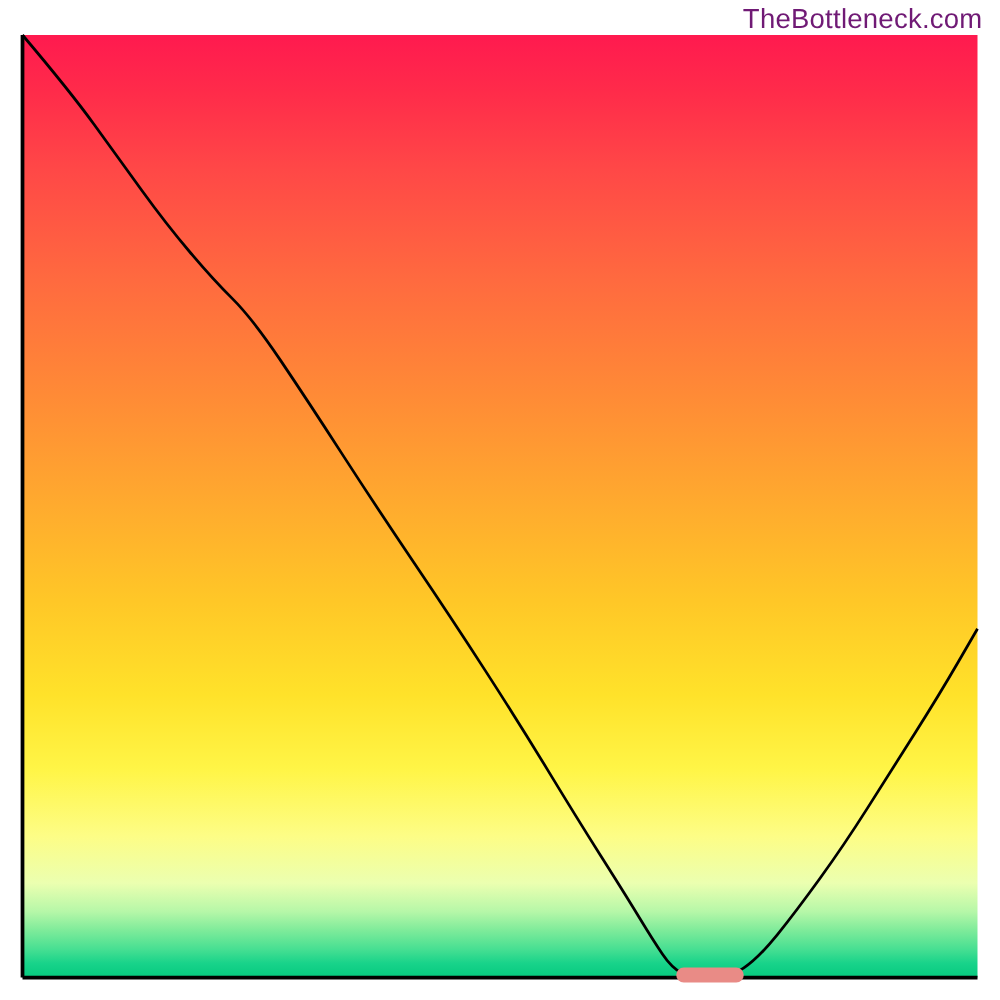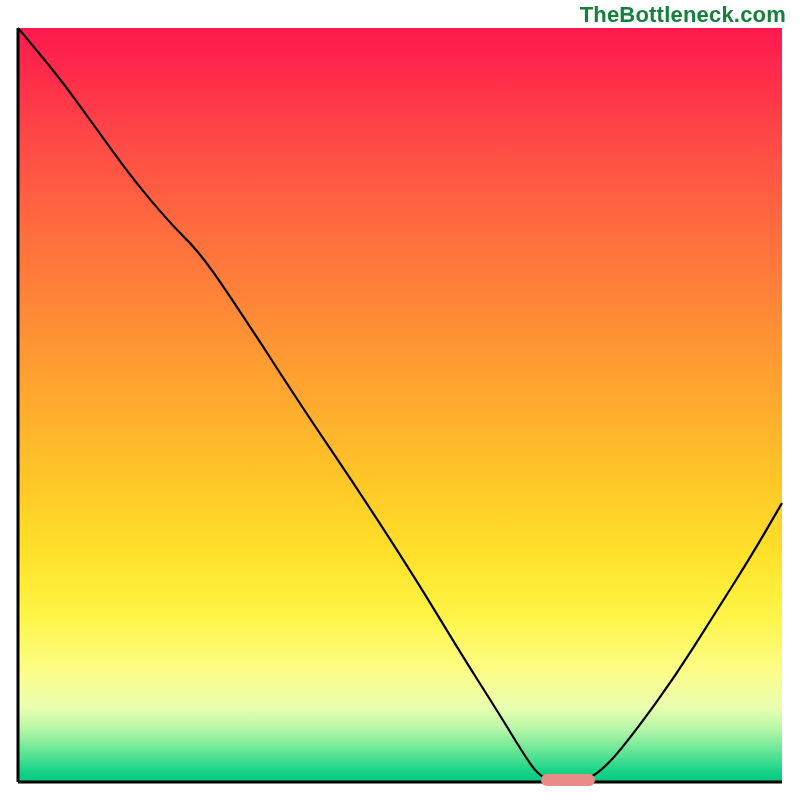--- a/index.html
+++ b/index.html
@@ -13,22 +13,22 @@
   .wrap {
     position: relative;
     width: 800px;
     height: 800px;
   }
   .watermark {
     position: absolute;
     top: 2px;
     right: 14px;
     font-size: 22px;
-    font-weight: 700;
-    color: #15803d;
+    font-weight: 400;
+    color: #701a75;
     letter-spacing: 0.2px;
     z-index: 3;
     pointer-events: none;
   }
   .plot {
     position: absolute;
     left: 18px;
     top: 28px;
     width: 764px;
     height: 754px;

